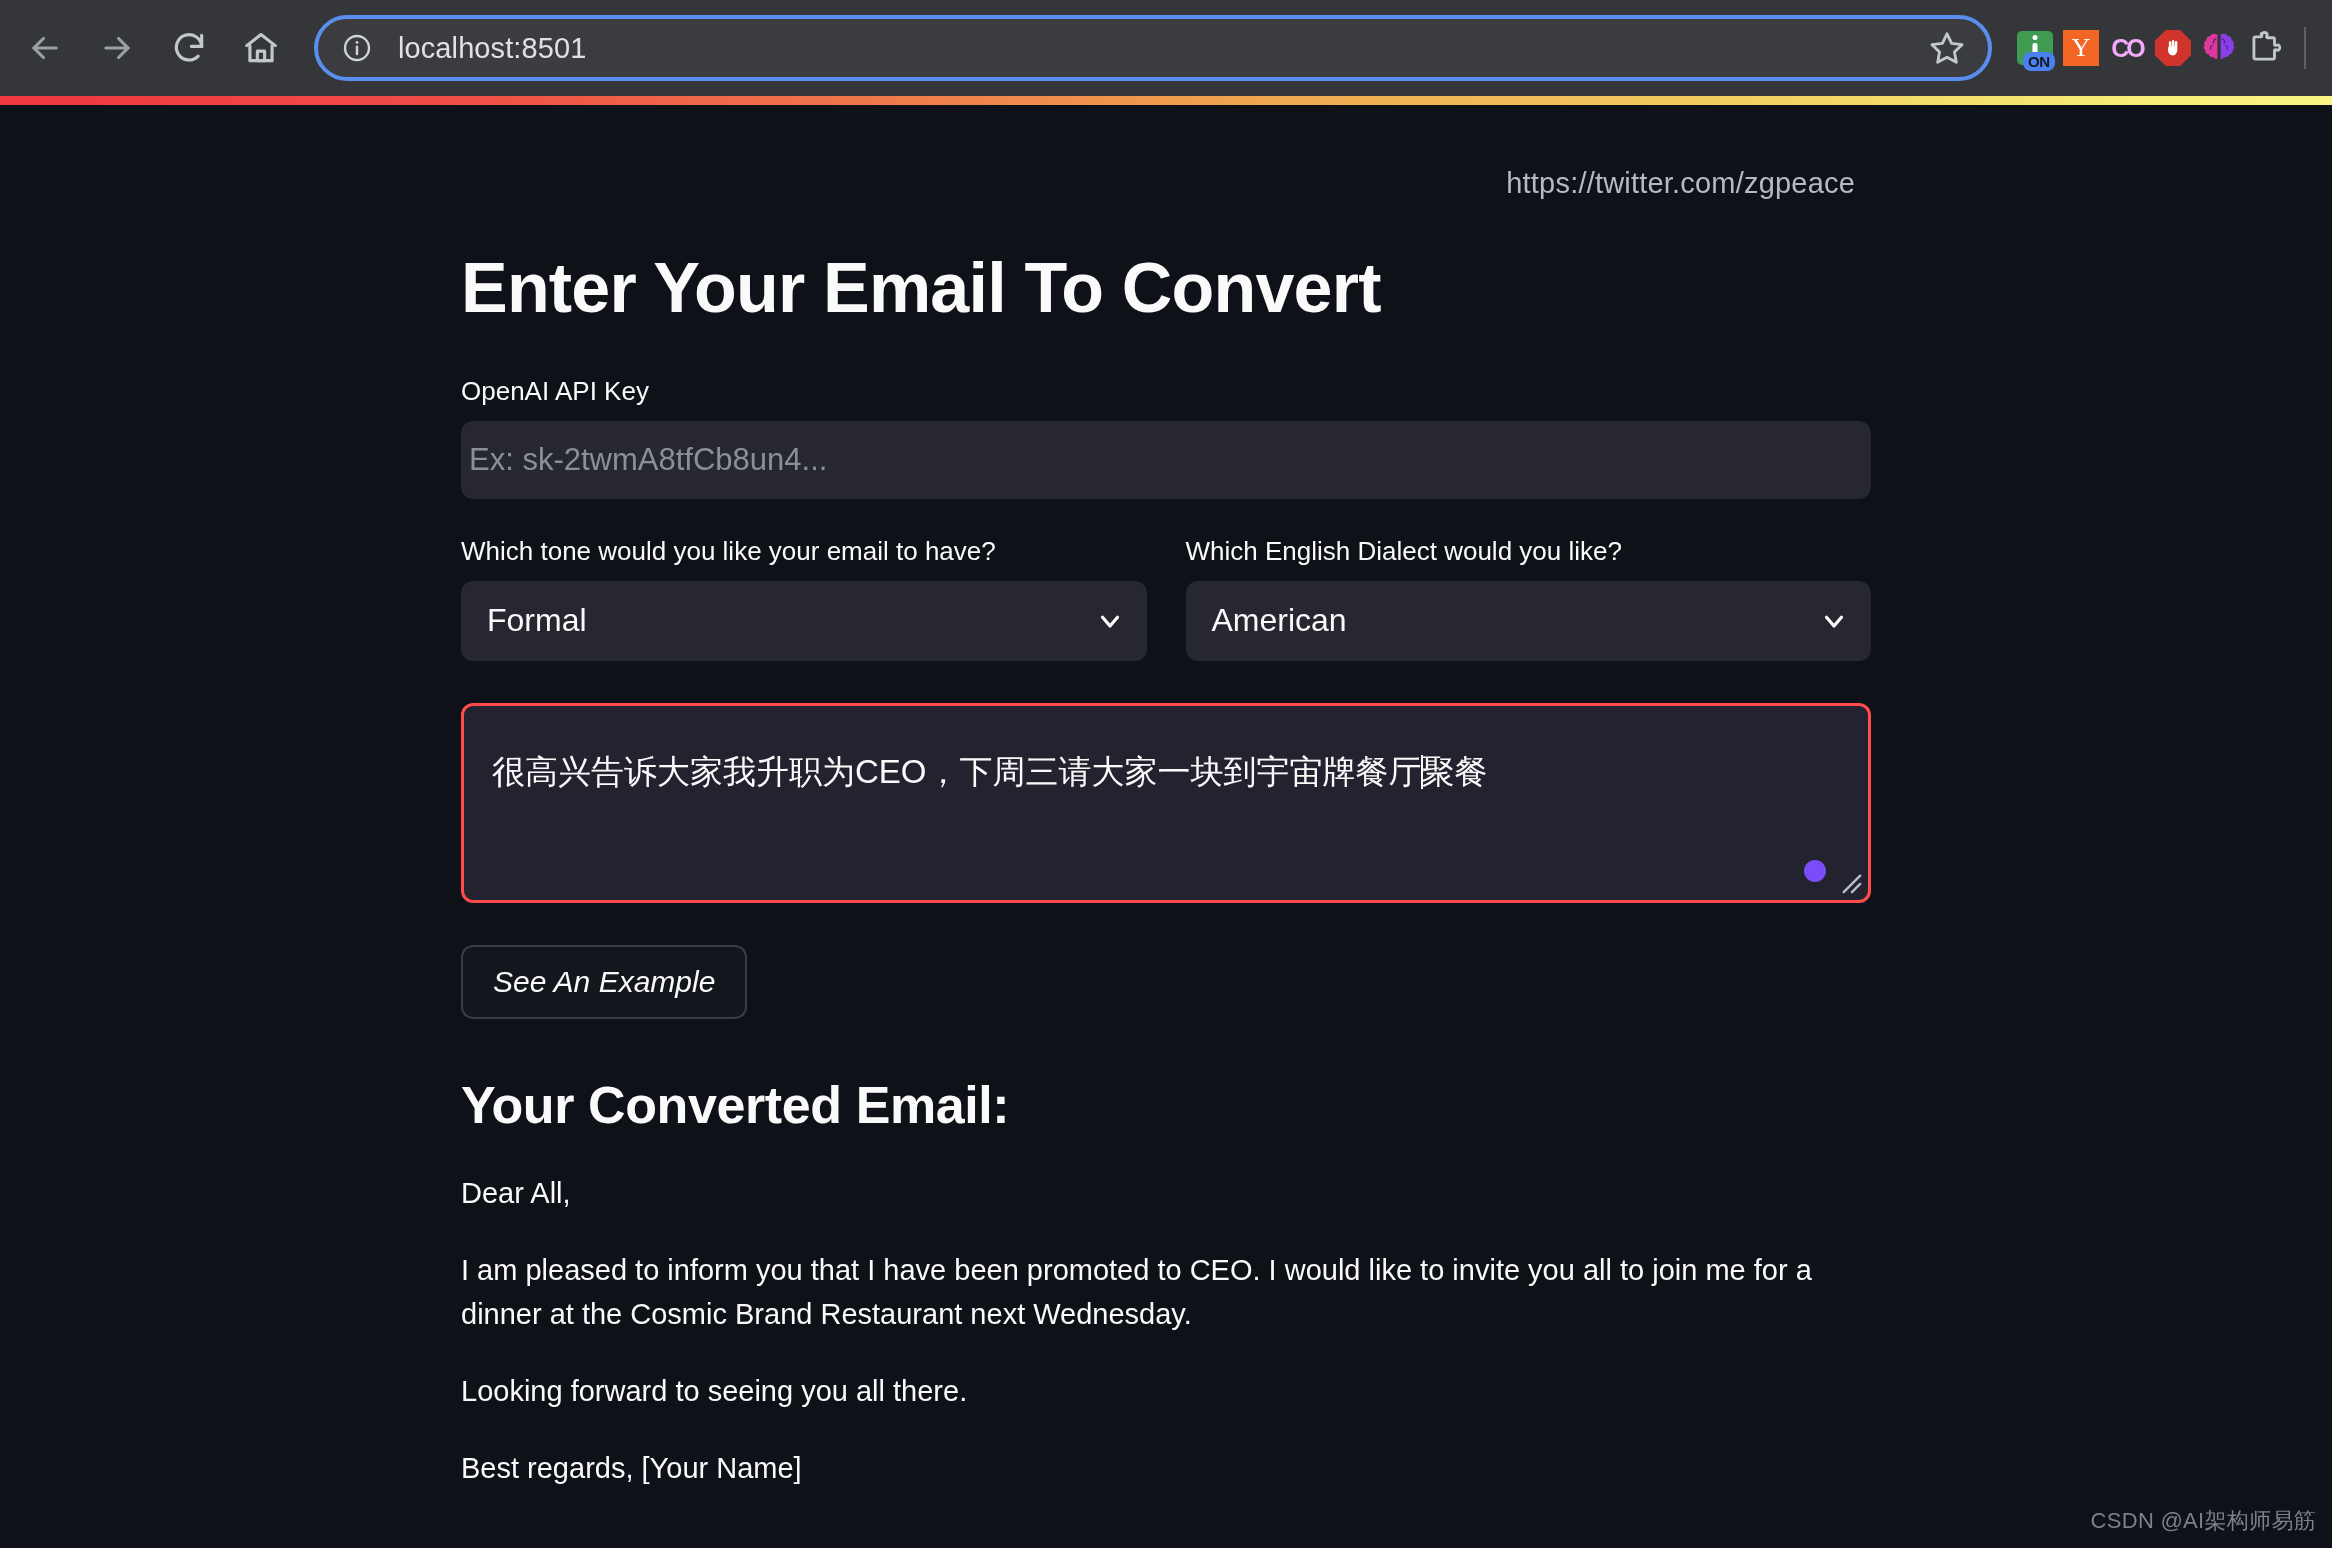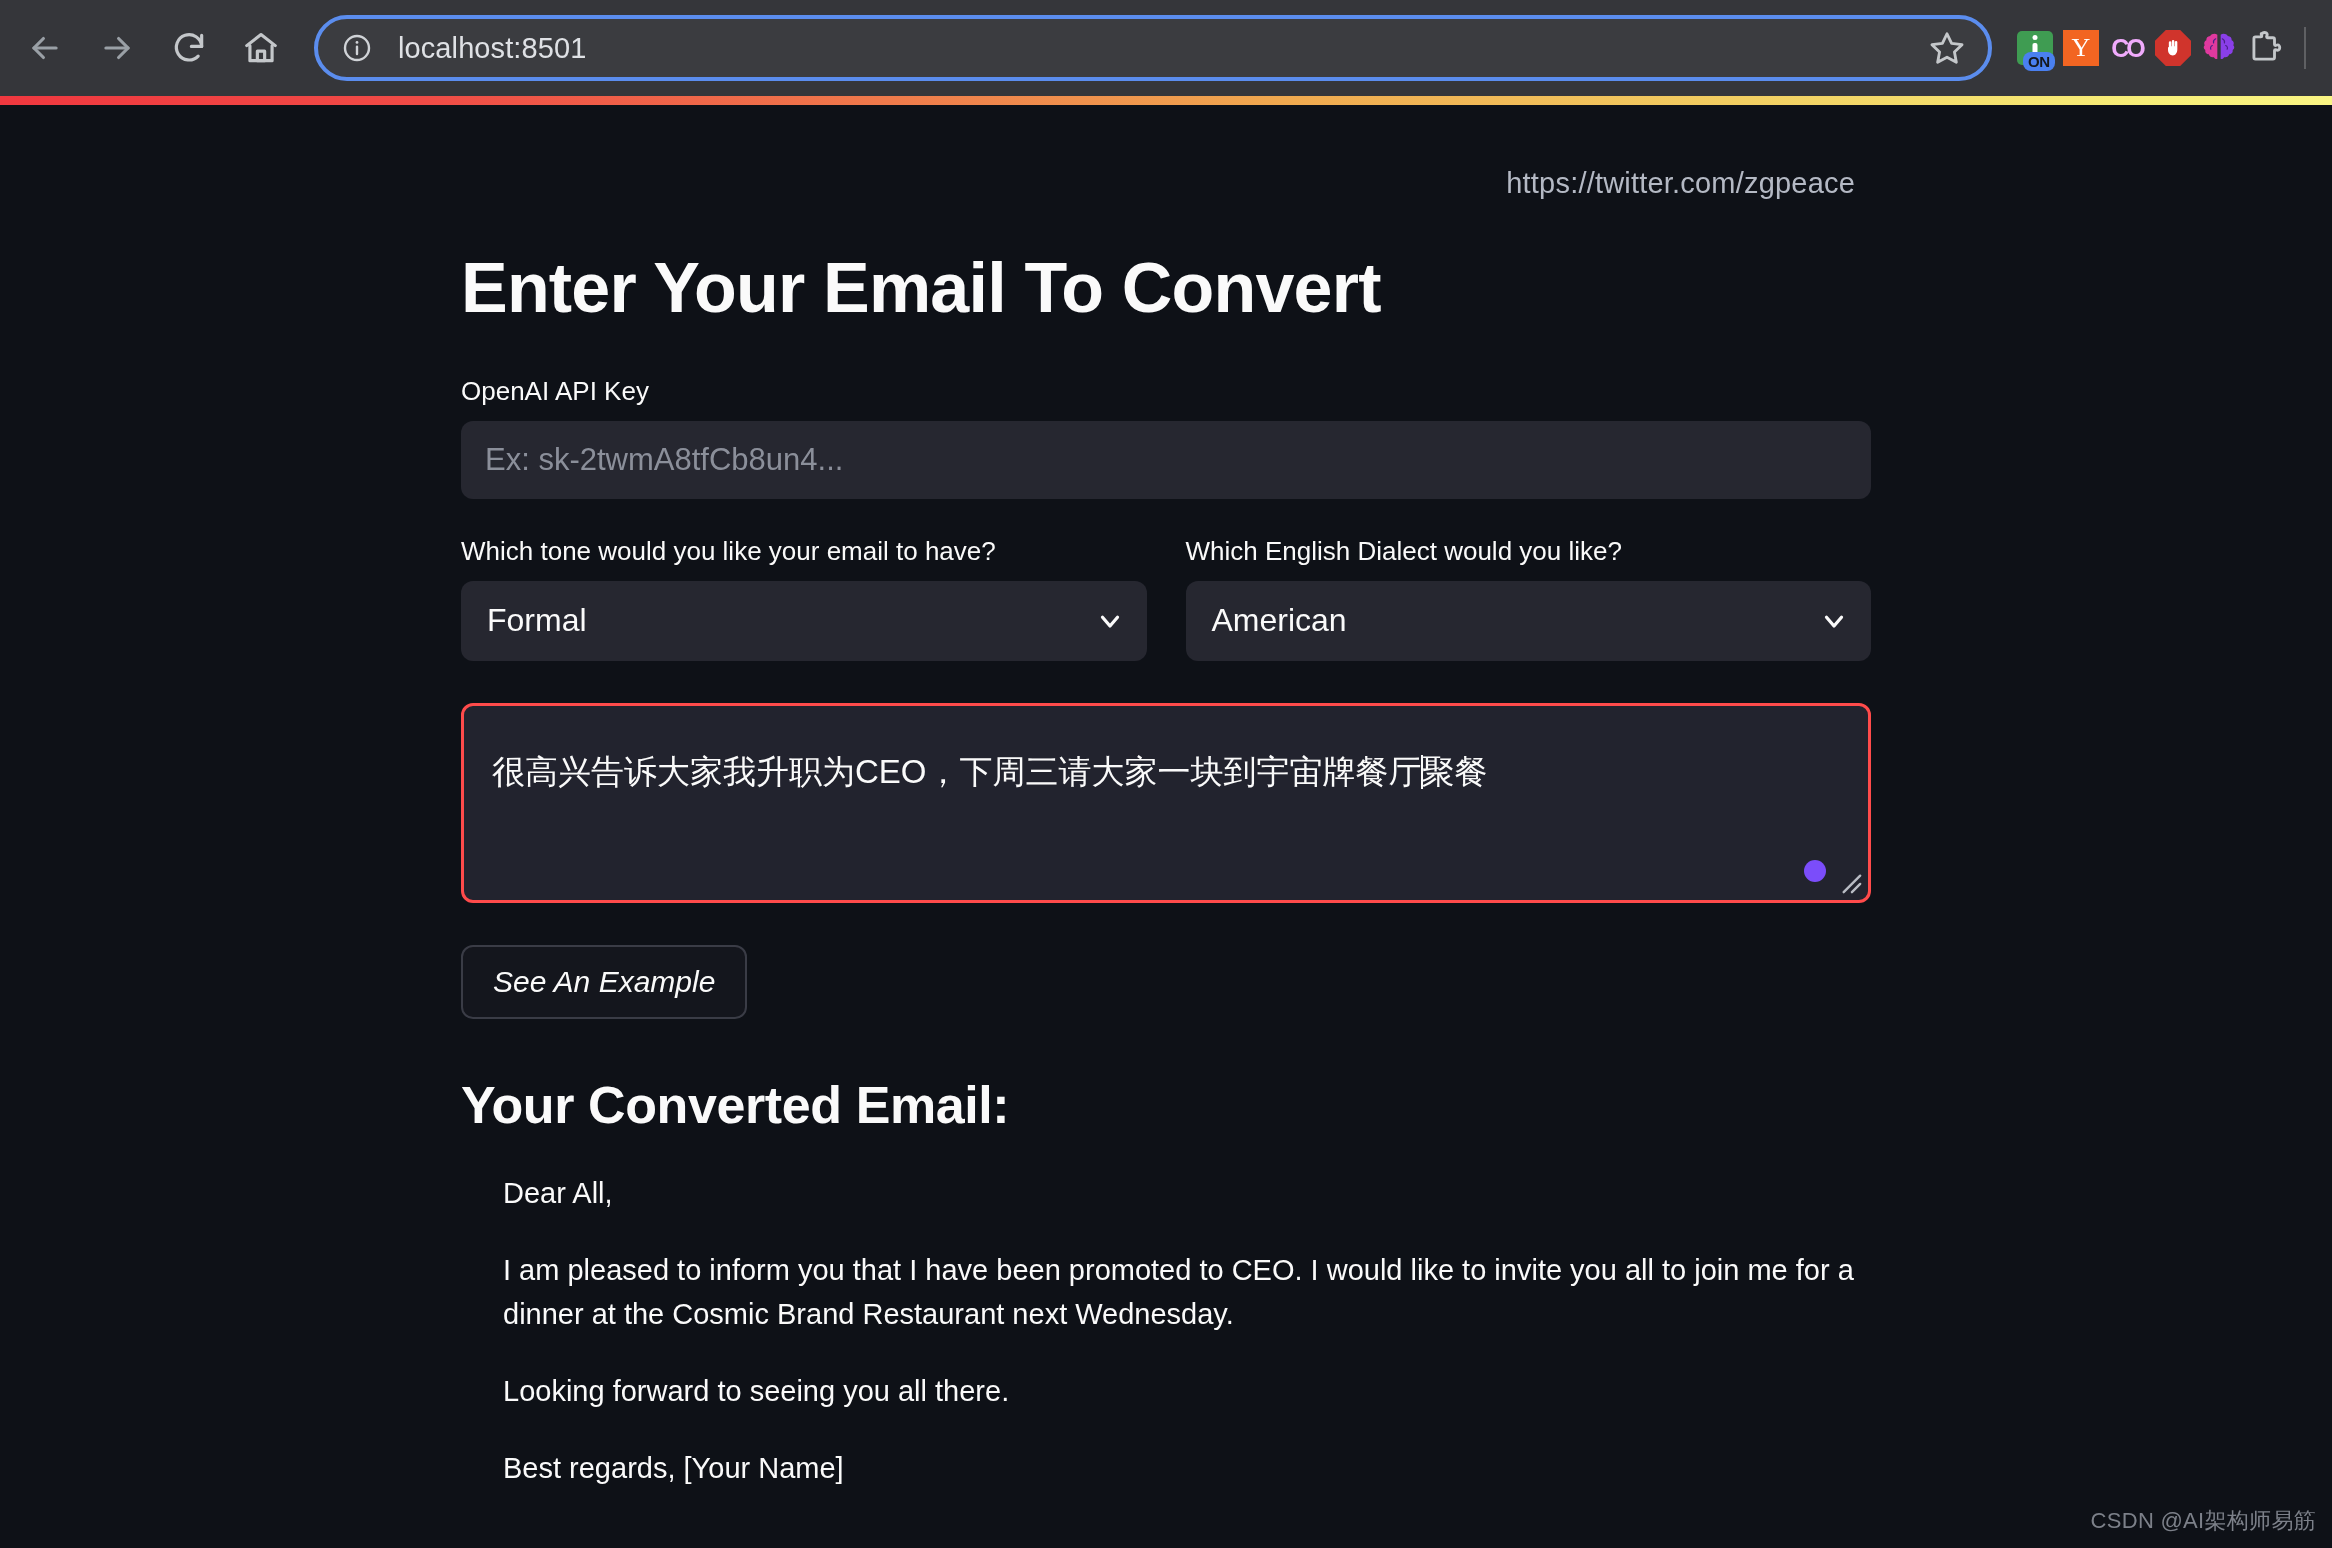--- a/index.html
+++ b/index.html
@@ -228,21 +228,21 @@
 
   .text-input {
     width: 100%;
     height: 78px;
     background: #262730;
     border: none;
     border-radius: 12px;
     color: #fafafa;
     font-size: 31px;
     font-family: "Liberation Sans", sans-serif;
-    padding: 0 24px;
+    padding: 0 8px;
     outline: none;
   }
   .text-input::placeholder { color: #8b8f9a; }
 
   .row-2 {
     display: flex;
     gap: 39px;
     margin-top: 36px;
   }
   .col { flex: 1 1 0; min-width: 0; }
@@ -325,21 +325,20 @@
     margin-top: 56px;
     margin-bottom: 36px;
   }
 
   .result-para {
     color: #fafafa;
     font-size: 29px;
     line-height: 1.55;
     margin-bottom: 32px;
     max-width: 1400px;
-    margin-left: 42px;
   }
 
   .watermark {
     position: absolute;
     right: 16px;
     bottom: 12px;
     color: #7c8089;
     font-size: 22px;
     letter-spacing: 0.3px;
   }

